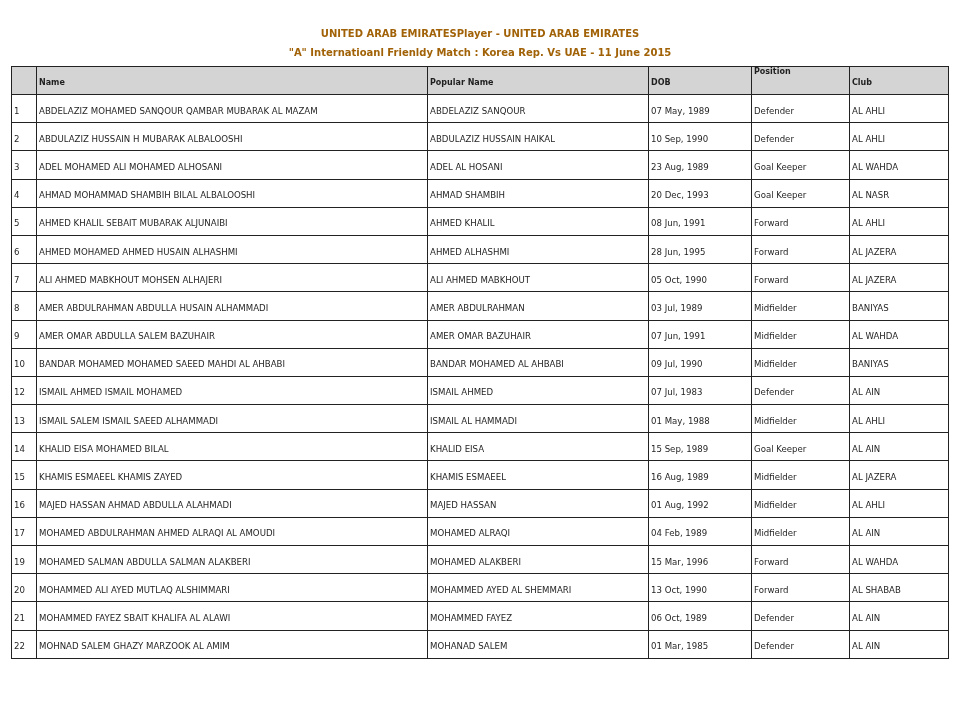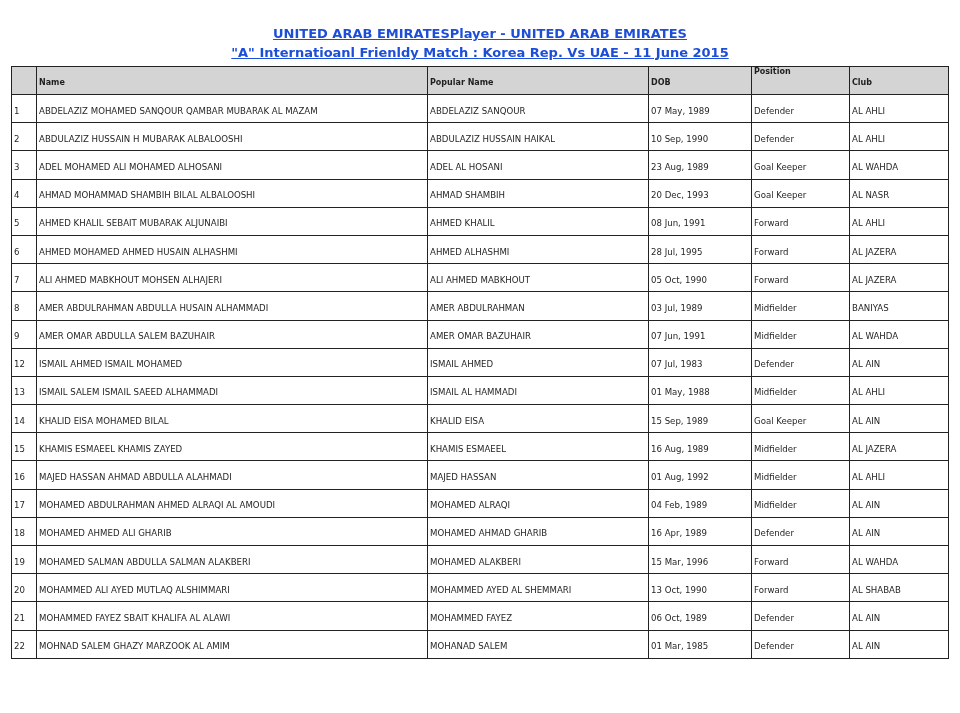--- a/index.html
+++ b/index.html
@@ -18,25 +18,24 @@
     .title-block {
       position: absolute;
       left: 0;
       top: 24px;
       width: 960px;
       text-align: center;
     }
     .title-line {
       font-family: "DejaVu Sans", sans-serif;
       font-weight: bold;
-      font-size: 13px;
+      font-size: 10px;
       line-height: 19px;
-      color: #1d4ed8;
+      color: #a16207;
       white-space: nowrap;
-      text-decoration: underline;
     }
     table.roster {
       position: absolute;
       left: 11px;
       top: 66px;
       width: 937px;
       border-collapse: collapse;
       table-layout: fixed;
       font-family: "DejaVu Sans", sans-serif;
       font-size: 8.6px;
@@ -139,21 +138,21 @@
         <td>AHMED KHALIL SEBAIT MUBARAK ALJUNAIBI</td>
         <td>AHMED KHALIL</td>
         <td>08 Jun, 1991</td>
         <td>Forward</td>
         <td>AL AHLI</td>
       </tr>
       <tr>
         <td>6</td>
         <td>AHMED MOHAMED AHMED HUSAIN ALHASHMI</td>
         <td>AHMED ALHASHMI</td>
-        <td>28 Jul, 1995</td>
+        <td>28 Jun, 1995</td>
         <td>Forward</td>
         <td>AL JAZERA</td>
       </tr>
       <tr>
         <td>7</td>
         <td>ALI AHMED MABKHOUT MOHSEN ALHAJERI</td>
         <td>ALI AHMED MABKHOUT</td>
         <td>05 Oct, 1990</td>
         <td>Forward</td>
         <td>AL JAZERA</td>
@@ -166,20 +165,28 @@
         <td>Midfielder</td>
         <td>BANIYAS</td>
       </tr>
       <tr>
         <td>9</td>
         <td>AMER OMAR ABDULLA SALEM BAZUHAIR</td>
         <td>AMER OMAR BAZUHAIR</td>
         <td>07 Jun, 1991</td>
         <td>Midfielder</td>
         <td>AL WAHDA</td>
+      </tr>
+      <tr>
+        <td>10</td>
+        <td>BANDAR MOHAMED MOHAMED SAEED MAHDI AL AHBABI</td>
+        <td>BANDAR MOHAMED AL AHBABI</td>
+        <td>09 Jul, 1990</td>
+        <td>Midfielder</td>
+        <td>BANIYAS</td>
       </tr>
       <tr>
         <td>12</td>
         <td>ISMAIL AHMED ISMAIL MOHAMED</td>
         <td>ISMAIL AHMED</td>
         <td>07 Jul, 1983</td>
         <td>Defender</td>
         <td>AL AIN</td>
       </tr>
       <tr>
@@ -216,28 +223,20 @@
       </tr>
       <tr>
         <td>17</td>
         <td>MOHAMED ABDULRAHMAN AHMED ALRAQI AL AMOUDI</td>
         <td>MOHAMED ALRAQI</td>
         <td>04 Feb, 1989</td>
         <td>Midfielder</td>
         <td>AL AIN</td>
       </tr>
       <tr>
-        <td>18</td>
-        <td>MOHAMED AHMED ALI GHARIB</td>
-        <td>MOHAMED AHMAD GHARIB</td>
-        <td>16 Apr, 1989</td>
-        <td>Defender</td>
-        <td>AL AIN</td>
-      </tr>
-      <tr>
         <td>19</td>
         <td>MOHAMED SALMAN ABDULLA SALMAN ALAKBERI</td>
         <td>MOHAMED ALAKBERI</td>
         <td>15 Mar, 1996</td>
         <td>Forward</td>
         <td>AL WAHDA</td>
       </tr>
       <tr>
         <td>20</td>
         <td>MOHAMMED ALI AYED MUTLAQ ALSHIMMARI</td>

